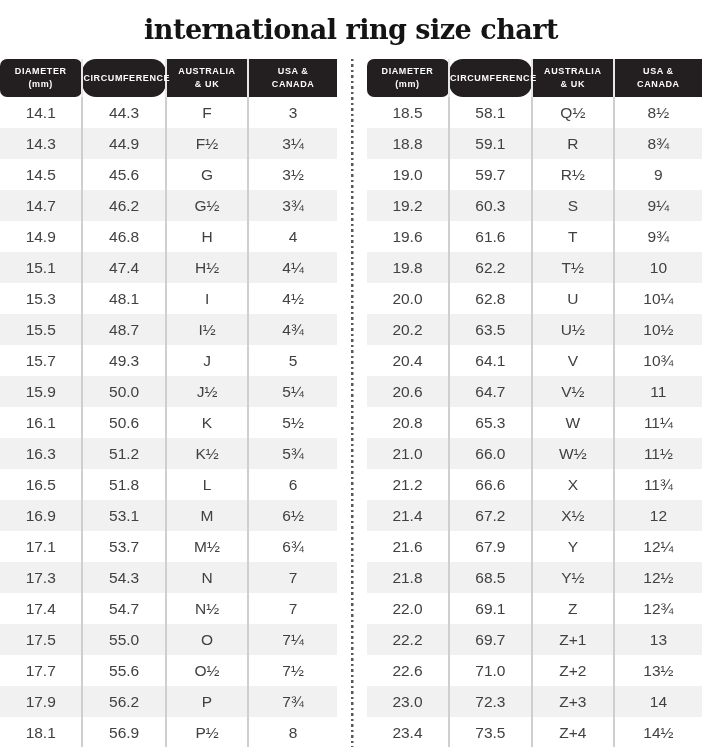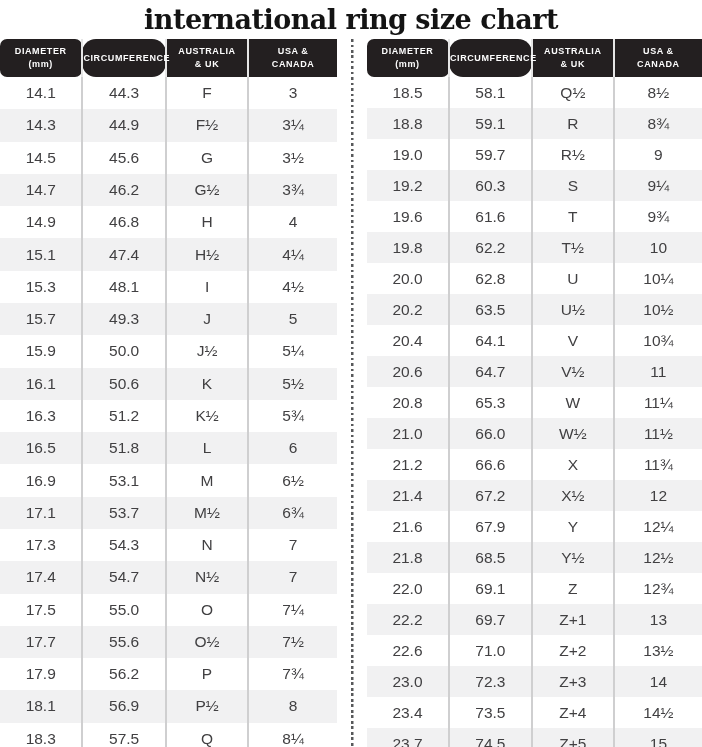--- a/index.html
+++ b/index.html
@@ -9,21 +9,21 @@
   }
   .page {
     width: 702px;
     height: 747px;
     overflow: hidden;
     background: #ffffff;
     position: relative;
   }
   .title {
     margin: 0;
-    padding: 4px;
+    padding: 14px;
     height: 31px;
     line-height: 32px;
     text-align: center;
     font-family: "DejaVu Serif", serif;
     font-weight: bold;
     font-size: 27px;
     letter-spacing: -0.5px;
     color: #141414;
   }
   .tables-wrap {
@@ -132,20 +132,26 @@
             <td>H½</td>
             <td>4¼</td>
           </tr>
           <tr>
             <td>15.3</td>
             <td>48.1</td>
             <td>I</td>
             <td>4½</td>
           </tr>
           <tr>
+            <td>15.5</td>
+            <td>48.7</td>
+            <td>I½</td>
+            <td>4¾</td>
+          </tr>
+          <tr>
             <td>15.7</td>
             <td>49.3</td>
             <td>J</td>
             <td>5</td>
           </tr>
           <tr>
             <td>15.9</td>
             <td>50.0</td>
             <td>J½</td>
             <td>5¼</td>

